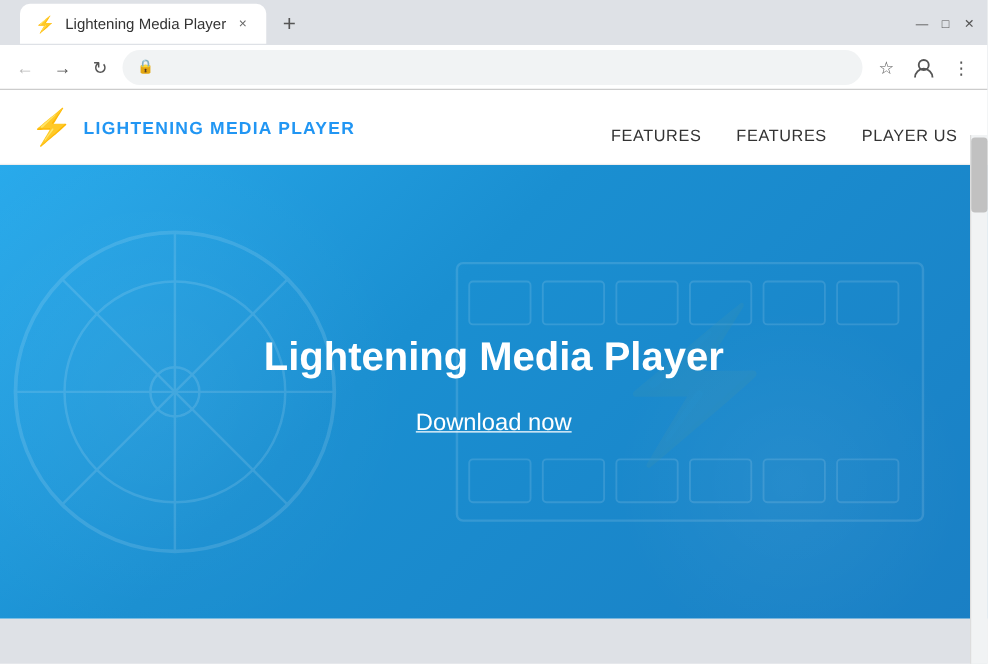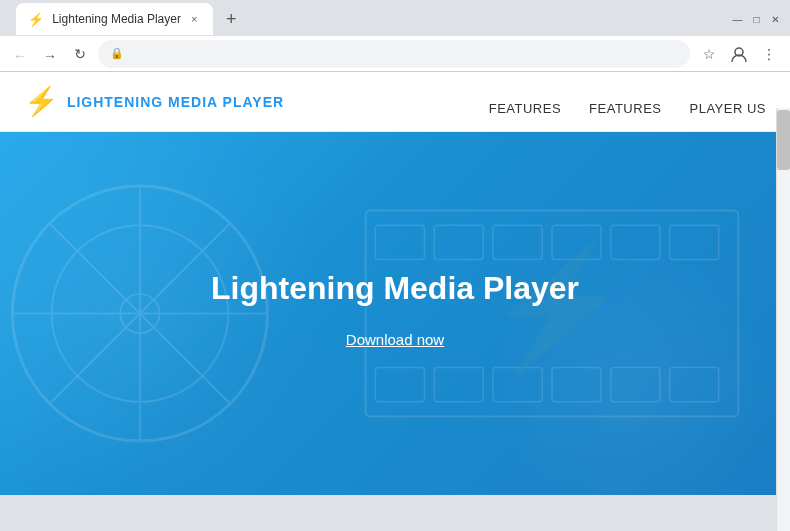--- a/index.html
+++ b/index.html
@@ -253,21 +253,21 @@
       text-align: center;
       line-height: 1.6;
       max-width: 600px;
       position: relative;
       z-index: 1;
       margin-bottom: 40px;
     }
 
     .hero-cta {
       color: #fff;
-      font-size: 15px;
+      font-size: 19px;
       text-decoration: underline;
       cursor: pointer;
       position: relative;
       z-index: 1;
     }
 
     
     .scrollbar {
       position: absolute;
       right: 0;

